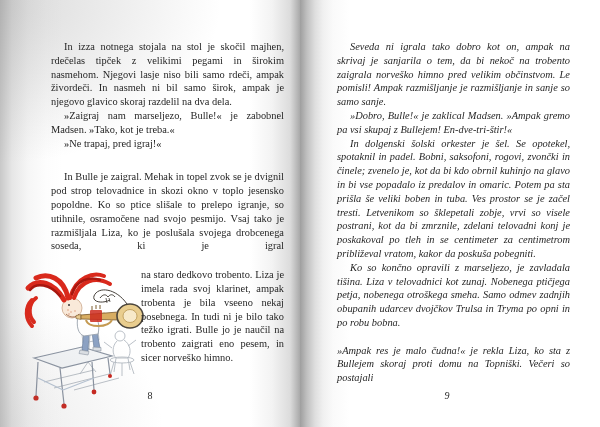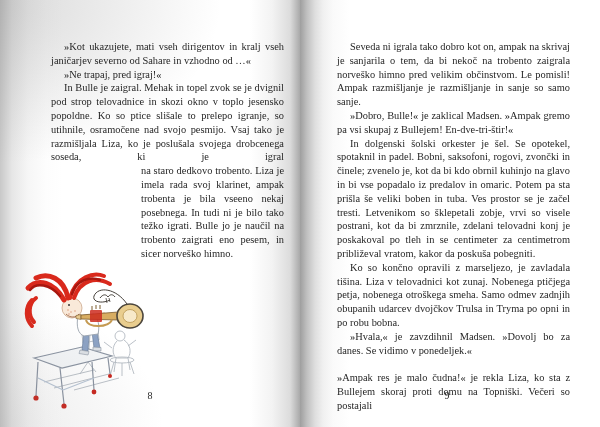--- a/index.html
+++ b/index.html
@@ -10,37 +10,38 @@
     color:#262626;
   }
   .page { position:absolute; top:0; height:427px; }
   .page-left {
     left:0; width:300px;
     background:linear-gradient(90deg,#c8c8c8 0px,#e6e6e6 12px,#f6f6f6 28px,#fdfdfd 46px,#ffffff 62px,#ffffff 250px,#f3f3f3 272px,#dcdcdc 290px,#a9a9a9 300px);
   }
   .page-right {
     left:300px; width:259px;
     background:linear-gradient(90deg,#9e9e9e 0px,#c0c0c0 7px,#dedede 15px,#f0f0f0 23px,#fafafa 33px,#ffffff 50px,#ffffff 288px,#f6f6f6 300px);
+    font-style:italic;
   }
   .shade { position:absolute; pointer-events:none; z-index:1; }
   .shade-tl { left:0; top:0; width:230px; height:170px;
     background:radial-gradient(ellipse at 0% 0%, rgba(110,110,110,0.26), rgba(110,110,110,0) 68%); }
   .shade-bl { left:0; bottom:0; width:170px; height:130px;
     background:radial-gradient(ellipse at 0% 100%, rgba(130,130,130,0.16), rgba(130,130,130,0) 68%); }
   .text-block {
     position:absolute; top:40px; width:233px; z-index:2;
     font-size:10.4px; line-height:13.8px; text-align:justify;
   }
   .tb-left  { left:51px; }
   .tb-right { left:37px; }
   .para { margin:0; text-indent:13px; }
-  .para-cont { text-align-last:justify; }
+  .para-cont { text-align-last:justify;margin-top:20px; }
   .no-indent { text-indent:0; }
   .section-break { margin-top:13.8px; }
-  .wrap-row { display:flex; }
+  .wrap-row { display:flex;margin-top:15px; }
   .illo-spacer { width:90px; flex:none; }
   .wrap-col { flex:1; margin:0; }
   .page-number {
     position:absolute; top:390px; width:20px; text-align:center;
     font-size:10px; z-index:2;
   }
   .pn-left  { left:140px; }
   .pn-right { left:137px; }
   .illustration { position:absolute; left:24px; top:270px; z-index:1; }
 </style>
@@ -110,39 +111,39 @@
         <ellipse cx="106" cy="46" rx="7" ry="6.5" fill="#f7e9c9" stroke="#b89552" stroke-width="0.8"></ellipse>
       </g>
       <g stroke="#46413b" fill="none" stroke-width="1">
         <path d="M103,34 C92,18 74,16 70,26 C68,32 78,34 86,30"></path>
         <path d="M76,28 C79,24 82,24 84,27 C86,24 89,24 91,27"></path>
         <path d="M82,28 L83,33 M85,28 L86,32" stroke-width="0.8"></path>
       </g>
     </svg>
 
     <div class="text-block tb-left">
-      <p class="para">»Kot ukazujete, mati vseh dirigentov in kralj vseh janičarjev severno od Sahare in vzhodno od …«</p>
+      <p class="para">In izza notnega stojala na stol je skočil majhen, rdečelas tipček z velikimi pegami in širokim nasmehom. Njegovi lasje niso bili samo rdeči, ampak živordeči. In nasmeh ni bil samo širok, ampak je njegovo glavico skoraj razdelil na dva dela.</p>
+      <p class="para">»Zaigraj nam marseljezo, Bulle!« je zabobnel Madsen. »Tako, kot je treba.«</p>
       <p class="para">»Ne trapaj, pred igraj!«</p>
       <p class="para para-cont">In Bulle je zaigral. Mehak in topel zvok se je dvignil pod strop telovadnice in skozi okno v toplo jesensko popoldne. Ko so ptice slišale to prelepo igranje, so utihnile, osramočene nad svojo pesmijo. Vsaj tako je razmišljala Liza, ko je poslušala svojega drobcenega soseda, ki je igral</p>
       <div class="wrap-row">
         <div class="illo-spacer"></div>
         <p class="para no-indent wrap-col">na staro dedkovo trobento. Liza je imela rada svoj klarinet, ampak trobenta je bila vseeno nekaj posebnega. In tudi ni je bilo tako težko igrati. Bulle jo je naučil na trobento zaigrati eno pesem, in sicer norveško himno.</p>
       </div>
     </div>
 
     <div class="page-number pn-left">8</div>
   </div>
 
   <div class="page page-right">
     <div class="text-block tb-right">
       <p class="para">Seveda ni igrala tako dobro kot on, ampak na skrivaj je sanjarila o tem, da bi nekoč na trobento zaigrala norveško himno pred velikim občinstvom. Le pomisli! Ampak razmišljanje je razmišljanje in sanje so samo sanje.</p>
       <p class="para">»Dobro, Bulle!« je zaklical Madsen. »Ampak gremo pa vsi skupaj z Bullejem! En-dve-tri-štir!«</p>
       <p class="para">In dolgenski šolski orkester je šel. Se opotekel, spotaknil in padel. Bobni, saksofoni, rogovi, zvončki in činele; zvenelo je, kot da bi kdo obrnil kuhinjo na glavo in bi vse popadalo iz predalov in omaric. Potem pa sta prišla še veliki boben in tuba. Ves prostor se je začel tresti. Letvenikom so šklepetali zobje, vrvi so visele postrani, kot da bi zmrznile, zdelani telovadni konj je poskakoval po tleh in se centimeter za centimetrom približeval vratom, kakor da poskuša pobegniti.</p>
       <p class="para">Ko so končno opravili z marseljezo, je zavladala tišina. Liza v telovadnici kot zunaj. Nobenega ptičjega petja, nobenega otroškega smeha. Samo odmev zadnjih obupanih udarcev dvojčkov Trulsa in Tryma po opni in po robu bobna.</p>
-      <p class="para">»Hvala,« je zavzdihnil Madsen. »Dovolj bo za danes. Se vidimo v ponedeljek.«</p>
       <p class="para no-indent section-break">»Ampak res je malo čudna!« je rekla Liza, ko sta z Bullejem skoraj proti domu na Topniški. Večeri so postajali</p>
     </div>
     <div class="page-number pn-right">9</div>
   </div>
 
   <div class="shade shade-tl"></div>
   <div class="shade shade-bl"></div>
 </div>
 
 </body></html>

